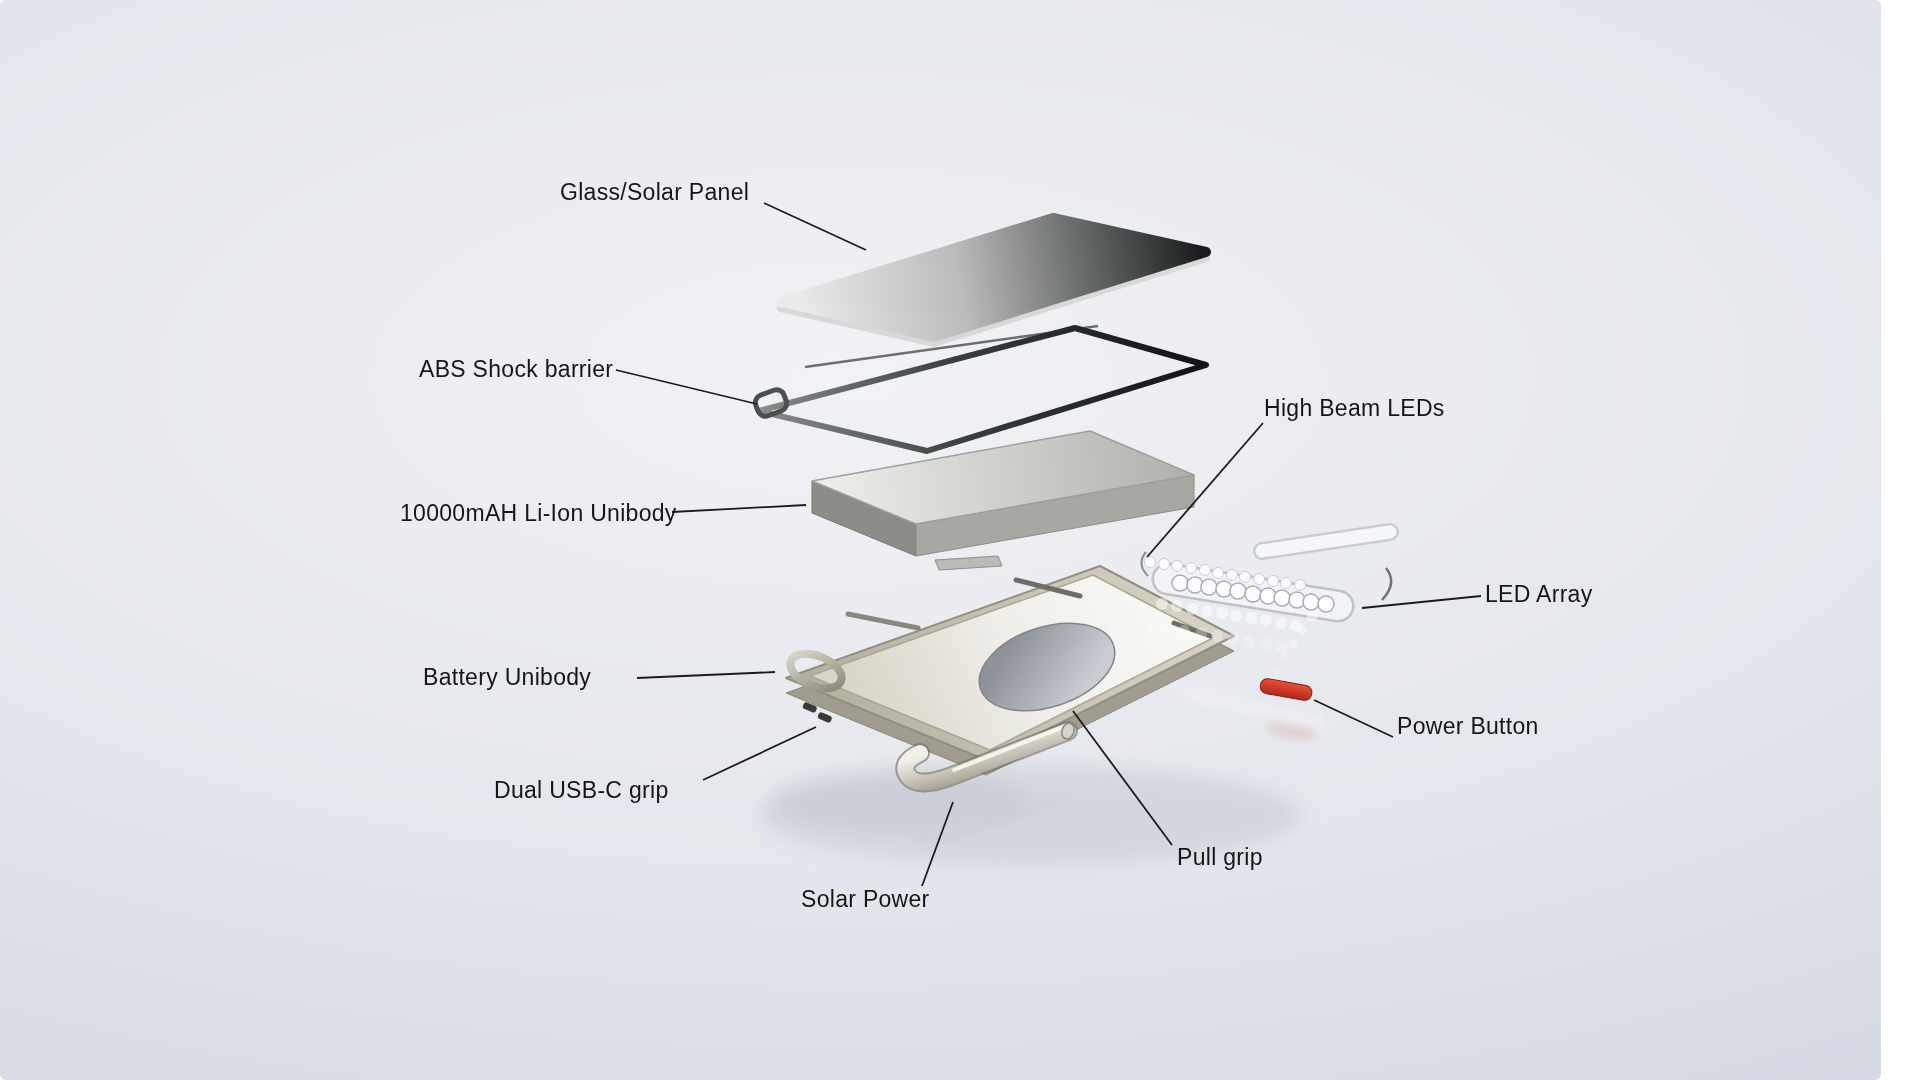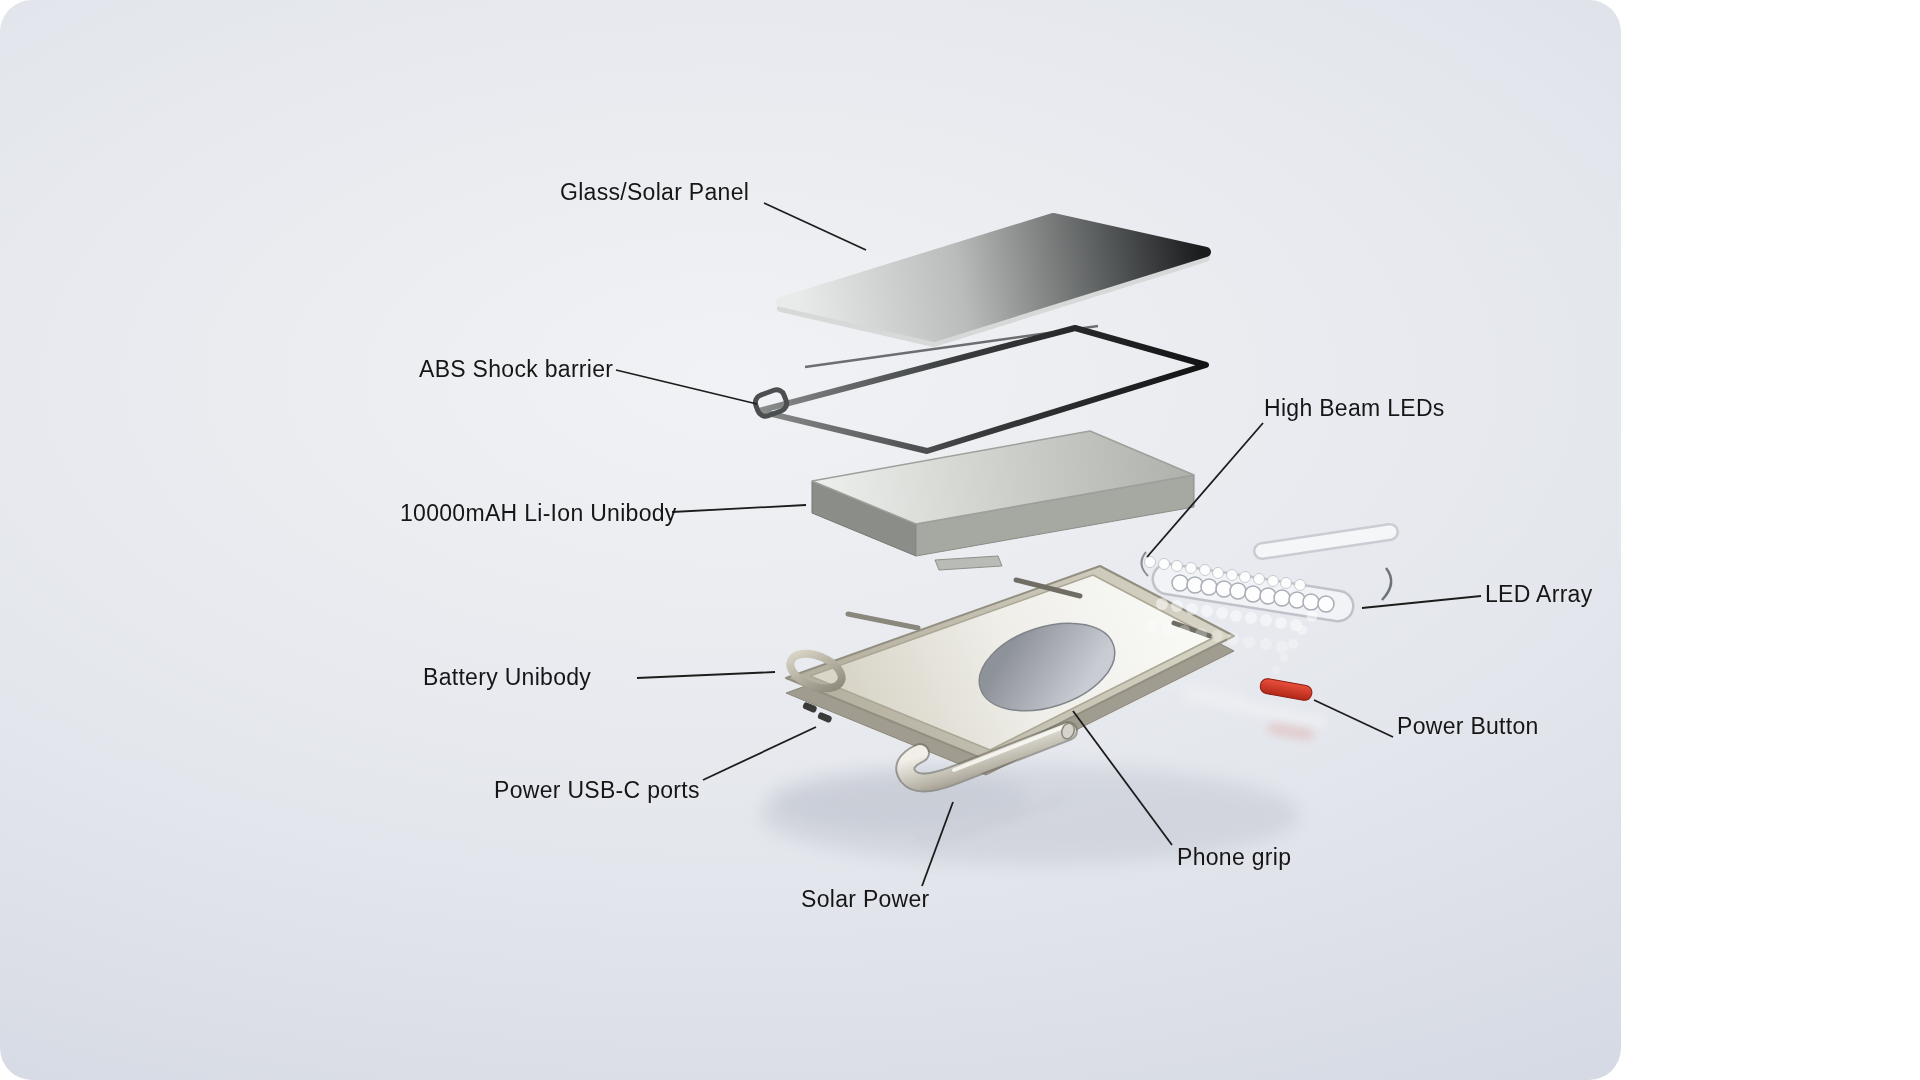--- a/index.html
+++ b/index.html
@@ -1,20 +1,20 @@
 <!DOCTYPE html>
 <html><head>
 <meta charset="utf-8">
 <title>Exploded View</title>
 <style>
   html,body{margin:0;padding:0;background:#ffffff;}
   .canvas{
     position:relative;
-    width:1621px;height:1080px;
-    border-radius:32px;
+    width:1881px;height:1080px;
+    border-radius:6px;
     overflow:hidden;
     background:
       radial-gradient(130% 100% at 45% 35%, #f1f2f5 0%, #e3e6ec 46%, #cbd0dd 100%);
   }
   .art{position:absolute;left:0;top:0;width:1920px;height:1080px;}
   .lbl{
     position:absolute;
     font-family:"Liberation Sans", sans-serif;
     font-size:23px;
     font-weight:500;
@@ -217,17 +217,17 @@
     </g>
   </svg>
 
   <div class="lbl" style="left:560px;top:179px">Glass/Solar Panel</div>
   <div class="lbl" style="left:419px;top:356px">ABS Shock barrier</div>
   <div class="lbl" style="left:400px;top:500px">10000mAH Li-Ion Unibody</div>
   <div class="lbl" style="left:1264px;top:395px">High Beam LEDs</div>
   <div class="lbl" style="left:1485px;top:581px">LED Array</div>
   <div class="lbl" style="left:423px;top:664px">Battery Unibody</div>
   <div class="lbl" style="left:1397px;top:713px">Power Button</div>
-  <div class="lbl" style="left:494px;top:777px">Power USB-C ports</div>
-  <div class="lbl" style="left:1177px;top:844px">Phone grip</div>
+  <div class="lbl" style="left:494px;top:777px">Dual USB-C grip</div>
+  <div class="lbl" style="left:1177px;top:844px">Pull grip</div>
   <div class="lbl" style="left:801px;top:886px">Solar Power</div>
 
 </div>
 
 </body></html>

